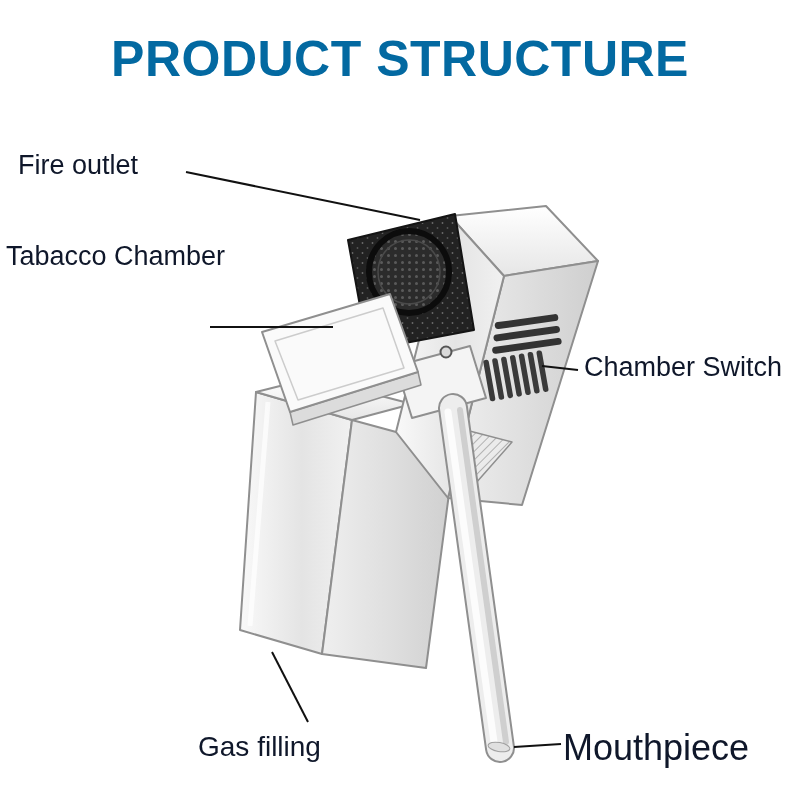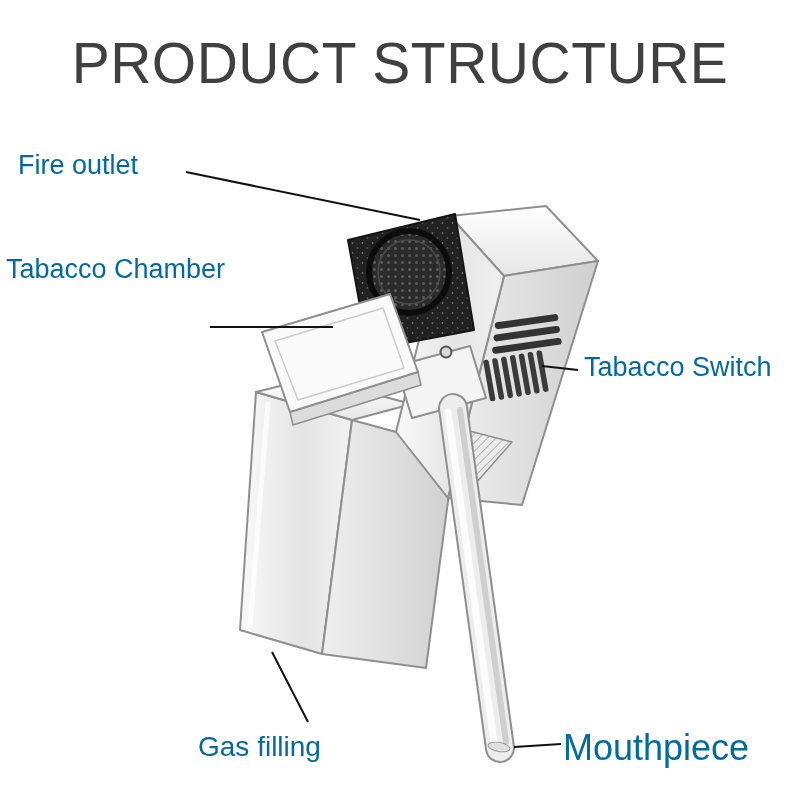--- a/index.html
+++ b/index.html
@@ -8,39 +8,39 @@
     width:800px;height:800px;
     background:#ffffff;
     overflow:hidden;
     font-family:"Liberation Sans", sans-serif;
   }
   .title{
     position:absolute;
     left:0;right:0;top:30px;
     margin:0;
     text-align:center;
-    font-size:57px;
-    font-weight:400;
+    font-size:50px;
+    font-weight:700;
     letter-spacing:0.5px;
-    color:#404040;
+    color:#0369a1;
     font-family:"Liberation Sans", sans-serif;
   }
   .art{
     position:absolute;left:0;top:0;width:800px;height:800px;
   }
   .label{
     position:absolute;
     font-size:27px;
     font-weight:400;
-    color:#0369a1;
+    color:#0f172a;
     white-space:nowrap;
     font-family:"Liberation Sans", sans-serif;
   }
   .lab-fire{left:18px;top:150px;}
-  .lab-chamber{left:6px;top:241px;margin-top:13px;}
+  .lab-chamber{left:6px;top:241px;}
   .lab-switch{left:584px;top:352px;}
   .lab-gas{left:198px;top:731px;font-size:28px;}
   .lab-mouth{left:563px;top:727px;font-size:36px;}
 </style>
 </head>
 <body>
 
 <div class="page">
 
   <h1 class="title">PRODUCT STRUCTURE</h1>
@@ -140,19 +140,19 @@
       <line x1="578" y1="370" x2="542" y2="366"></line>
       <line x1="308" y1="722" x2="272" y2="652"></line>
       <line x1="561" y1="744" x2="514" y2="747"></line>
     </g>
   </svg>
 
   <div class="label lab-fire">Fire outlet</div>
 
   <div class="label lab-chamber">Tabacco Chamber</div>
 
-  <div class="label lab-switch">Tabacco Switch</div>
+  <div class="label lab-switch">Chamber Switch</div>
 
   <div class="label lab-gas">Gas filling</div>
 
   <div class="label lab-mouth">Mouthpiece</div>
 
 </div>
 
 </body></html>

